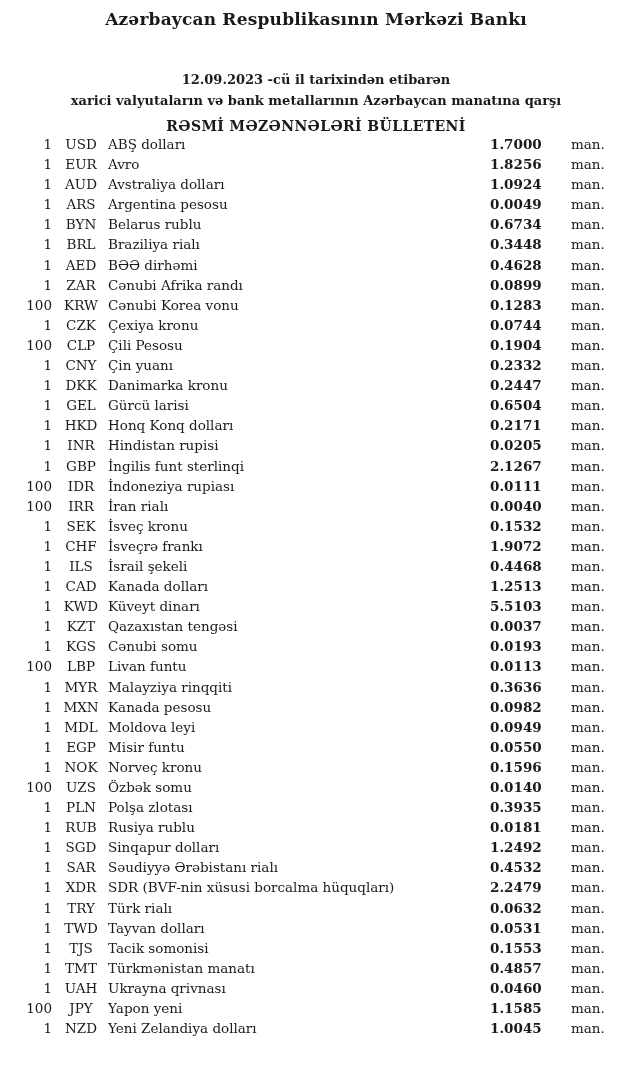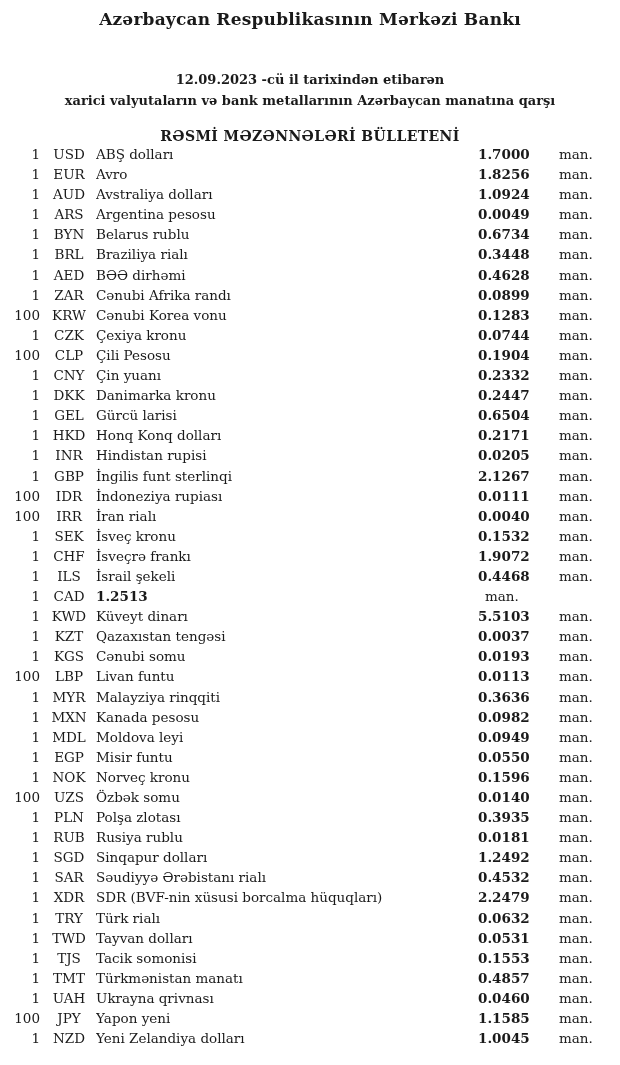--- a/index.html
+++ b/index.html
@@ -13,40 +13,41 @@
     font-family: "DejaVu Serif", "Liberation Serif", serif;
     color: #1a1a1a;
     -webkit-font-smoothing: antialiased;
     overflow: hidden;
   }
   .page {
     width: 620px;
     height: 1065px;
     box-sizing: border-box;
     padding-top: 9px;
+    padding-left: 12px;
   }
   header {
     text-align: center;
   }
   .bank-title {
     font-size: 17px;
     font-weight: bold;
     margin: 0 0 10px 0;
     letter-spacing: 0.2px;
   }
   .date-line {
     font-size: 13px;
     font-weight: bold;
     margin-bottom: 6px;
     margin-top: 43px;
   }
   .subtitle {
     font-size: 13px;
     font-weight: bold;
-    margin-bottom: 20px;
+    margin-bottom: 10px;
   }
   .bulletin-title {
     font-size: 14px;
     font-weight: bold;
     letter-spacing: 0.4px;
     margin-bottom: 0;
   }
   .section-title {
     text-align: center;
     font-size: 14px;
@@ -252,20 +253,21 @@
       <div class="row">
         <span class="qty">1</span>
         <span class="code">ILS</span>
         <span class="name">İsrail şekeli</span>
         <span class="rate">0.4468</span>
         <span class="unit">man.</span>
       </div>
       <div class="row">
         <span class="qty">1</span>
         <span class="code">CAD</span>
+        <span class="name">Kanada dolları</span>
         <span class="rate">1.2513</span>
         <span class="unit">man.</span>
       </div>
       <div class="row">
         <span class="qty">1</span>
         <span class="code">KWD</span>
         <span class="name">Küveyt dinarı</span>
         <span class="rate">5.5103</span>
         <span class="unit">man.</span>
       </div>

